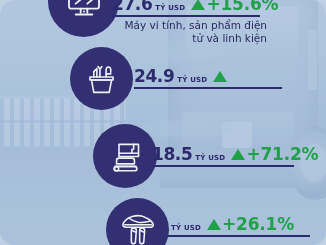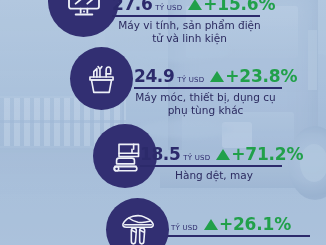--- a/index.html
+++ b/index.html
@@ -12,20 +12,21 @@
     overflow: hidden;
     font-family: "DejaVu Sans", sans-serif;
     background: #bfd0e2;
   }
   #infographic {
     position: relative;
     width: 326px;
     height: 245px;
     overflow: hidden;
     background: #ffffff;
+    border-radius: 14px;
   }
 
   
   .bg-layer {
     position: absolute;
     inset: 0;
     overflow: hidden;
   }
   .bg-sky {
     position: absolute;
@@ -165,21 +166,21 @@
   }
   .value {
     color: #2c2a6b;
     font-weight: bold;
     font-size: 17px;
     letter-spacing: -0.4px;
     line-height: 1;
   }
   .unit {
     color: #2c2a6b;
-    font-weight: normal;
+    font-weight: bold;
     font-size: 7px;
     letter-spacing: 0.2px;
     margin-left: 3px;
     text-transform: uppercase;
   }
   .tri {
     width: 0; height: 0;
     border-left: 7px solid transparent;
     border-right: 7px solid transparent;
     border-bottom: 11px solid #21a04a;
@@ -196,21 +197,21 @@
   }
   .rule {
     height: 2px;
     background: #2c2a6b;
     margin-top: 2px;
   }
   .caption {
     color: #2b2a5f;
     font-size: 10.5px;
     line-height: 13px;
-    text-align: center;
+    text-align: right;
     margin-top: 2px;
   }
 </style>
 </head>
 <body>
 
 <div id="infographic">
 
   <div class="bg-layer">
     <div class="bg-sky"></div>
@@ -269,50 +270,47 @@
           <path d="M30 22 L30 13 Q30 9 33 9 Q36 9 36 13 L36 16"></path>
           <path d="M30 18 L36 18"></path>
         </svg>
       </div>
 
       <div class="stat-block" style="left:134px; top:68px; width:160px;">
         <div class="stat-line">
           <span class="value">24.9</span>
           <span class="unit">TỶ USD</span>
           <span class="tri"></span>
-          <span class="pct">+23.8%</span>
         </div>
         <div class="rule" style="width:148px;"></div>
-        <div class="caption" style="width:155px; margin-left:-6px;">Máy móc, thiết bị, dụng cụ phụ tùng khác</div>
       </div>
     </div>
 
     <div class="row">
       <div class="badge" style="left:93px; top:124px; width:64px; height:64px;">
         <svg width="39" height="39" viewBox="0 0 48 48" fill="none" stroke="#eef1f8" stroke-width="2" stroke-linecap="round" stroke-linejoin="round">
           <path d="M16 20 L16 9 L34 9 L34 15"></path>
           <path d="M34 9 L40 9 L40 20"></path>
           <path d="M16 20 L40 20 L40 24 L16 24 Z"></path>
           <path d="M32 15 L32 20"></path>
           <path d="M13 29 Q13 26 16 26 L32 26 Q35 26 35 29 L35 33 L13 33 Z"></path>
           <path d="M11 36 L37 36"></path>
           <path d="M10 39 Q10 36.5 13 36.5 L35 36.5 Q38 36.5 38 39 Q38 41.5 35 41.5 L13 41.5 Q10 41.5 10 39 Z"></path>
           <circle cx="13" cy="39" r="2.6"></circle>
         </svg>
       </div>
 
-      <div class="stat-block" style="left:140px; top:146px; width:150px;">
+      <div class="stat-block" style="left:152px; top:146px; width:150px;">
         <div class="stat-line">
           <span class="value">18.5</span>
           <span class="unit">TỶ USD</span>
           <span class="tri"></span>
           <span class="pct">+71.2%</span>
         </div>
         <div class="rule" style="width:142px;"></div>
-        <div class="caption" style="width:148px;">Hàng dệt, may</div>
       </div>
     </div>
 
     <div class="row">
       <div class="badge" style="left:106px; top:198px; width:63px; height:63px;">
         <svg width="40" height="40" viewBox="0 0 48 48" fill="none" stroke="#eef1f8" stroke-width="1.9" stroke-linecap="round" stroke-linejoin="round" style="margin-top:-3px;">
           <path d="M6 19 Q10 12 18 10 Q26 8 32 11 Q40 14 42 19 Q43 22 40 23 L10 23 Q5 23 6 19 Z"></path>
           <path d="M13 12 Q18 16 24 17 Q31 18 38 16"></path>
           <path d="M8 20 L40 20"></path>
           <path d="M16 27 Q16 24 19 24 Q22 24 22 27 L21 40 Q21 43 18.5 43 Q16 43 16 40 Z"></path>

